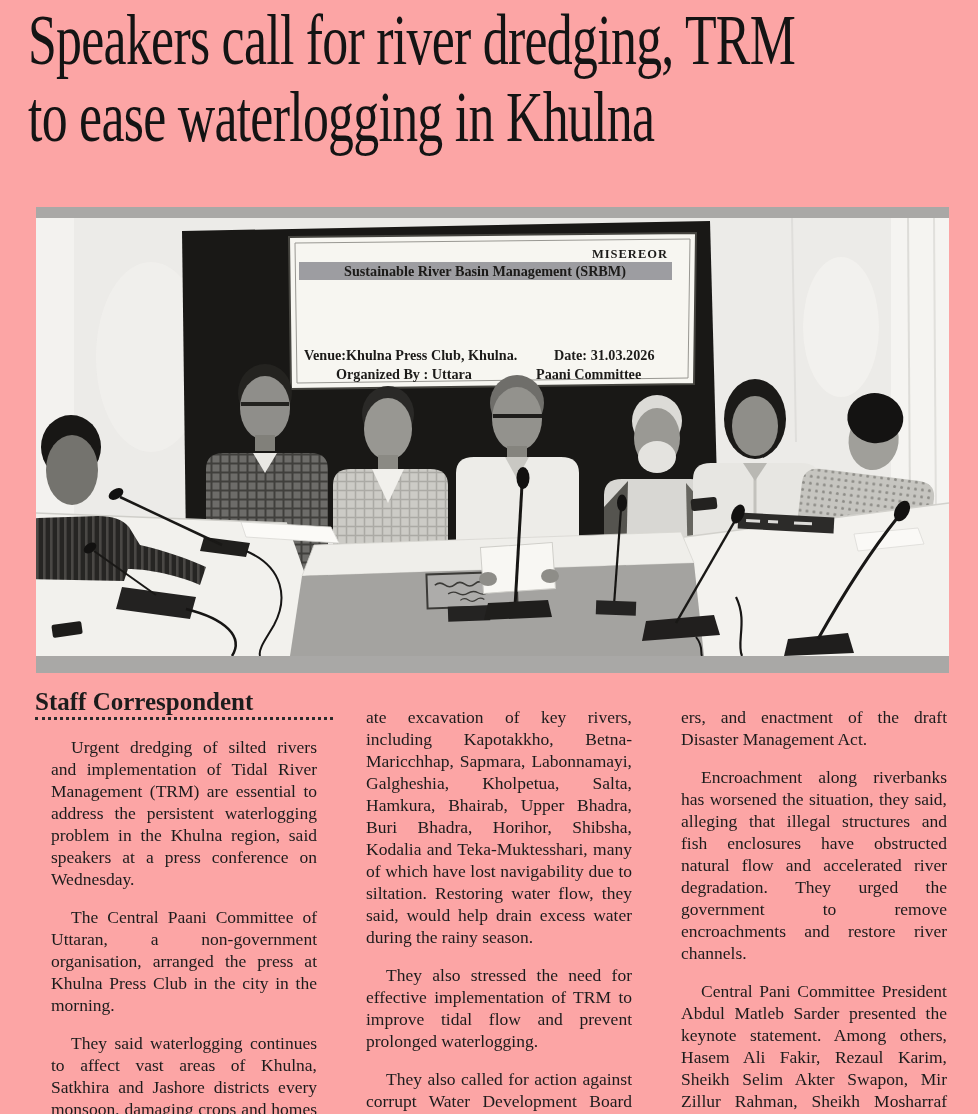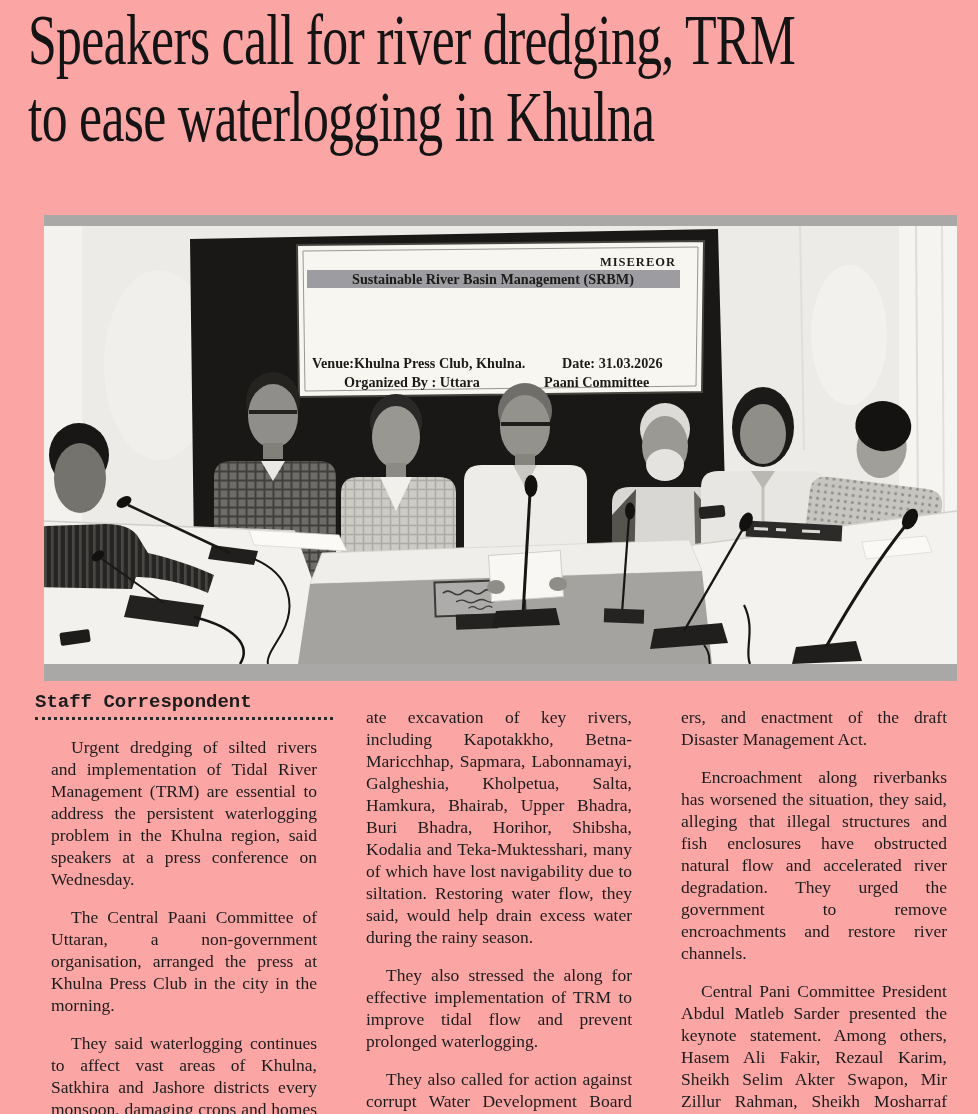--- a/index.html
+++ b/index.html
@@ -3,26 +3,26 @@
 <meta charset="utf-8">
 <style>
   html,body{margin:0;padding:0;background:#ffffff;}
   .page{position:relative;width:978px;height:1114px;background:#fca5a5;overflow:hidden;
         font-family:"Liberation Serif", serif;color:#1b1b1b;}
   
   .headline{position:absolute;left:28px;top:2px;margin:0;font-weight:400;color:#141414;
             font-size:72px;line-height:77px;letter-spacing:-1px;white-space:nowrap;
             transform:scaleX(0.72);transform-origin:left top;}
   
-  .photo{position:absolute;left:32px;top:203px;width:913px;height:468px;margin:12px;}
+  .photo{position:absolute;left:32px;top:203px;width:913px;height:468px;margin:4px;}
   .photo svg{display:block;}
   
   .article{position:absolute;left:35px;top:690px;width:928px;display:flex;gap:17px;}
   .col{width:298px;font-size:17.5px;line-height:22px;text-align:justify;color:#1c1c1c;}
-  .byline{font-size:19px;font-weight:bold;margin:0;line-height:24px;font-family:Liberation Mono, monospace;}
+  .byline{font-size:25px;font-weight:bold;margin:0;line-height:24px;}
   .dotted{height:0;border-top:3px dotted #2b2b2b;margin:3px 0 5px 0;}
   .col p{margin:16px;text-indent:20px;}
   .col p.cont{text-indent:0;}
   .bannertext{font-family:"Liberation Serif", serif;font-weight:bold;fill:#1c1b19;}
 </style>
 </head>
 <body>
 
 <div class="page">
 
@@ -199,21 +199,21 @@
     <div class="col">
       <h3 class="byline">Staff Correspondent</h3>
       <div class="dotted"></div>
       <p>Urgent dredging of silted rivers and implementation of Tidal River Management (TRM) are essential to address the persistent waterlogging problem in the Khulna region, said speakers at a press conference on Wednesday.</p>
       <p>The Central Paani Committee of Uttaran, a non-government organisation, arranged the press at Khulna Press Club in the city in the morning.</p>
       <p>They said waterlogging continues to affect vast areas of Khulna, Satkhira and Jashore districts every monsoon, damaging crops and homes and causing widespread suffering.</p>
       <p>The prevent demanded immedi-</p>
     </div>
     <div class="col">
       <p class="cont">ate excavation of key rivers, including Kapotakkho, Betna-Maricchhap, Sapmara, Labonnamayi, Galgheshia, Kholpetua, Salta, Hamkura, Bhairab, Upper Bhadra, Buri Bhadra, Horihor, Shibsha, Kodalia and Teka-Muktesshari, many of which have lost navigability due to siltation. Restoring water flow, they said, would help drain excess water during the rainy season.</p>
-      <p>They also stressed the along for effective implementation of TRM to improve tidal flow and prevent prolonged waterlogging.</p>
+      <p>They also stressed the need for effective implementation of TRM to improve tidal flow and prevent prolonged waterlogging.</p>
       <p>They also called for action against corrupt Water Development Board officials, waiver of agricultural loans for affected small and marginal farm-</p>
     </div>
     <div class="col">
       <p class="cont">ers, and enactment of the draft Disaster Management Act.</p>
       <p>Encroachment along riverbanks has worsened the situation, they said, alleging that illegal structures and fish enclosures have obstructed natural flow and accelerated river degradation. They urged the government to remove encroachments and restore river channels.</p>
       <p>Central Pani Committee President Abdul Matleb Sarder presented the keynote statement. Among others, Hasem Ali Fakir, Rezaul Karim, Sheikh Selim Akter Swapon, Mir Zillur Rahman, Sheikh Mosharraf Hossain, Md Mostafizur Rahman, Md Al Amin Molla, Dilip Kumar Sana and Golam Hossain also spoke.</p>
     </div>
   </div>
 
 </div>

